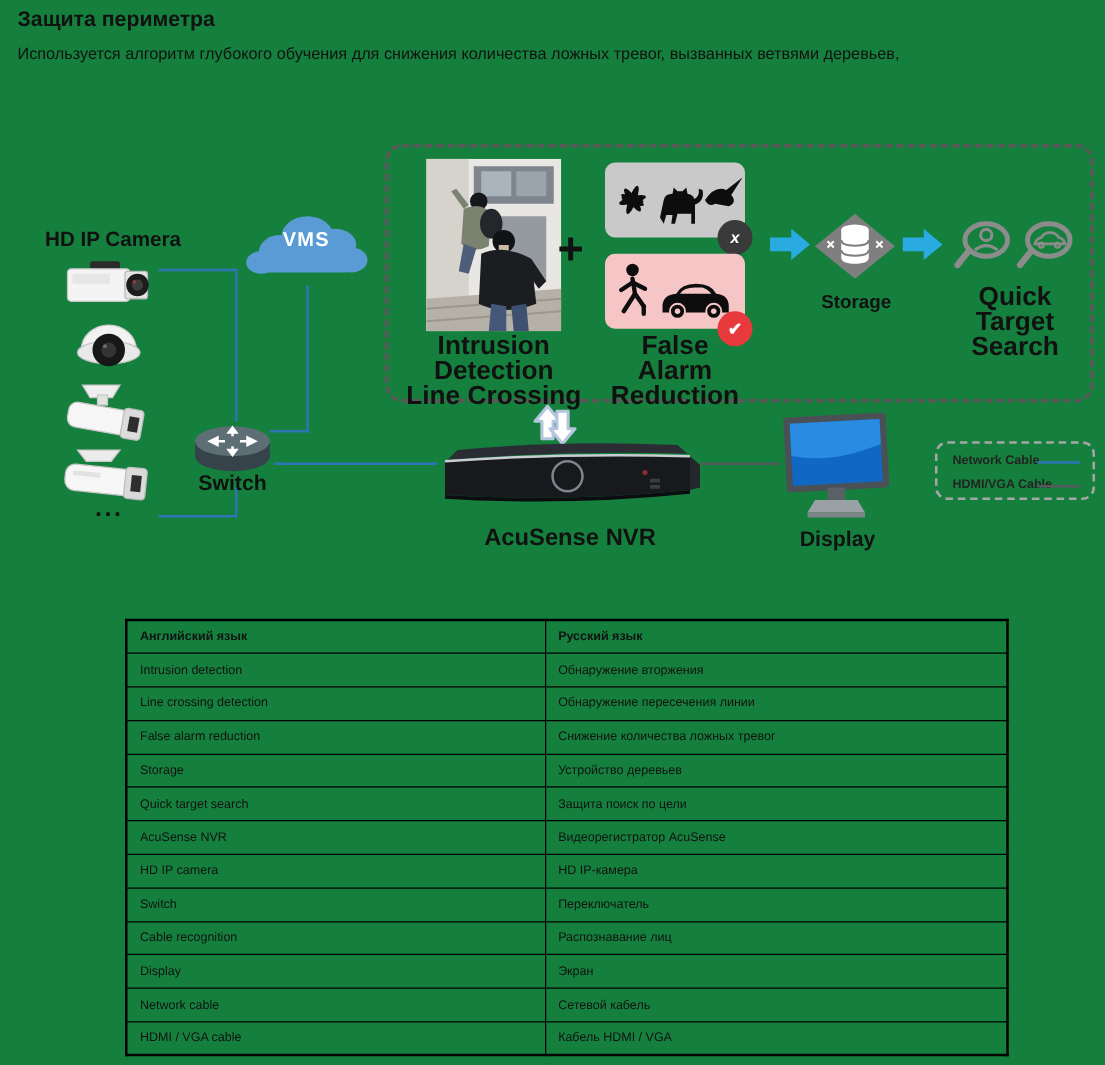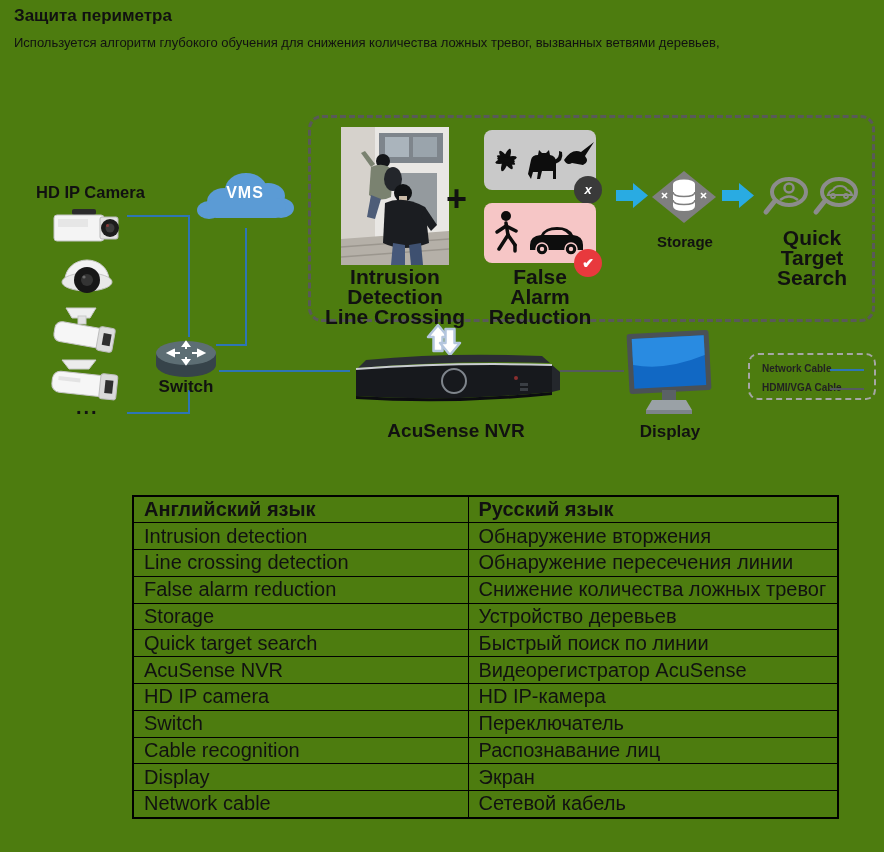--- a/index.html
+++ b/index.html
@@ -1,18 +1,18 @@
 <!DOCTYPE html>
 <html><head>
 <meta charset="utf-8">
 <style>
   * { margin:0; padding:0; box-sizing:border-box; }
   html,body { background:#ffffff; }
   body { font-family:"Liberation Sans", sans-serif; color:#1a1a1a; }
-  #page { position:relative; width:884px; height:852px; background:#4d7c0f; overflow:hidden; }
+  #page { position:relative; width:884px; height:852px; background:#15803d; overflow:hidden; }
 
   .abs { position:absolute; }
   .nowrap { white-space:nowrap; }
 
   
   .doc-title { left:14px; top:6px; font-size:17px; font-weight:bold; color:#111; }
   .doc-para  { left:14px; font-size:13px; color:#111; }
 
   
   .line { position:absolute; background:#2E75B6; }
@@ -40,21 +40,21 @@
   .legend-row .lbl { position:absolute; left:2px; top:1px; font-size:10px; font-weight:bold; color:#222; }
   .legend-row .swatch { position:absolute; right:2px; top:7px; width:34px; height:2px; }
 
   .cloud-text { position:absolute; width:100%; top:18px; text-align:center;
     color:#fff; font-weight:bold; font-size:16px; letter-spacing:1px; }
 
   .caption { position:absolute; font-weight:bold; color:#111; text-align:center; }
 
   
   .xtable { position:absolute; left:100px; top:495px; width:705px; border-collapse:collapse;
-    table-layout:fixed; font-size:20px; color:#111;margin-left:32px; }
+    table-layout:fixed; font-size:10px; color:#111; }
   .xtable td, .xtable th { border:1px solid #000; height:26.8px; padding:0 0 0 10px;
     text-align:left; vertical-align:middle; font-weight:normal; overflow:hidden; white-space:nowrap; }
   .xtable th { font-weight:bold; }
   .xtable { border:2px solid #000; }
   .xtable col.c1 { width:335px; }
   .xtable col.c2 { width:370px; }
 </style>
 </head>
 <body>
 
@@ -332,21 +332,21 @@
         <tr>
           <td>False alarm reduction</td>
           <td>Снижение количества ложных тревог</td>
         </tr>
         <tr>
           <td>Storage</td>
           <td>Устройство деревьев</td>
         </tr>
         <tr>
           <td>Quick target search</td>
-          <td>Быстрый поиск по линии</td>
+          <td>Защита поиск по цели</td>
         </tr>
         <tr>
           <td>AcuSense NVR</td>
           <td>Видеорегистратор AcuSense</td>
         </tr>
         <tr>
           <td>HD IP camera</td>
           <td>HD IP-камера</td>
         </tr>
         <tr>
@@ -358,16 +358,20 @@
           <td>Распознавание лиц</td>
         </tr>
         <tr>
           <td>Display</td>
           <td>Экран</td>
         </tr>
         <tr>
           <td>Network cable</td>
           <td>Сетевой кабель</td>
         </tr>
+        <tr>
+          <td>HDMI / VGA cable</td>
+          <td>Кабель HDMI / VGA</td>
+        </tr>
       </tbody>
   </table>
 
 </div>
 
 </body></html>

